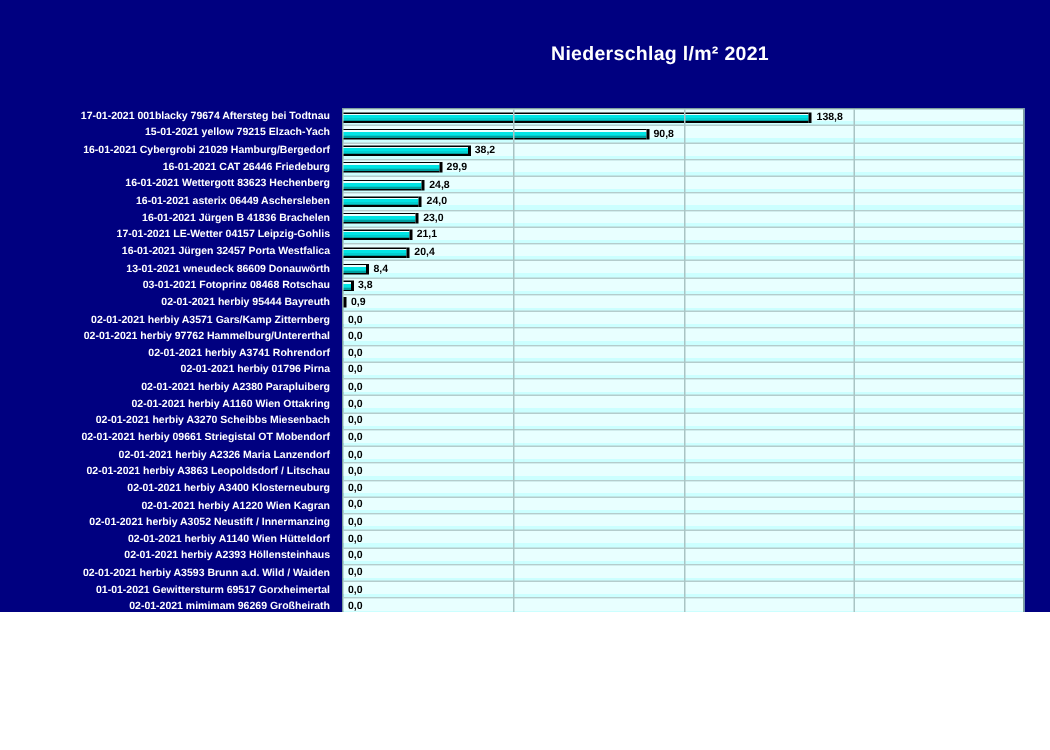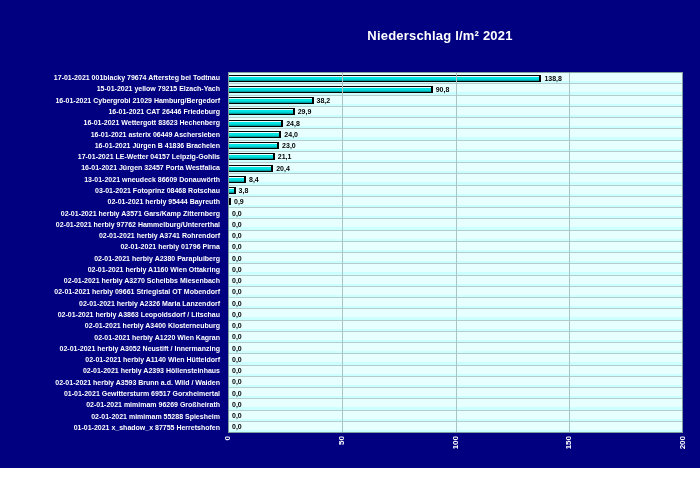--- a/index.html
+++ b/index.html
@@ -1,17 +1,17 @@
 <!DOCTYPE html>
 <html><head>
 <meta charset="utf-8">
 <style>
   html,body{margin:0;padding:0;}
   .canvas{
-    position:relative;width:700px;height:468px;background:#000080;
+    position:relative;width:700px;height:408px;background:#000080;
     font-family:"Liberation Sans",sans-serif;overflow:hidden;
   }
   .chart-title{
     position:absolute;left:170px;top:28px;width:540px;text-align:center;
     color:#ffffff;font-size:13px;font-weight:bold;letter-spacing:.2px;
   }
   
   .cat-axis{
     position:absolute;left:0;top:72px;width:224px;height:361px;
     display:flex;flex-direction:column;

